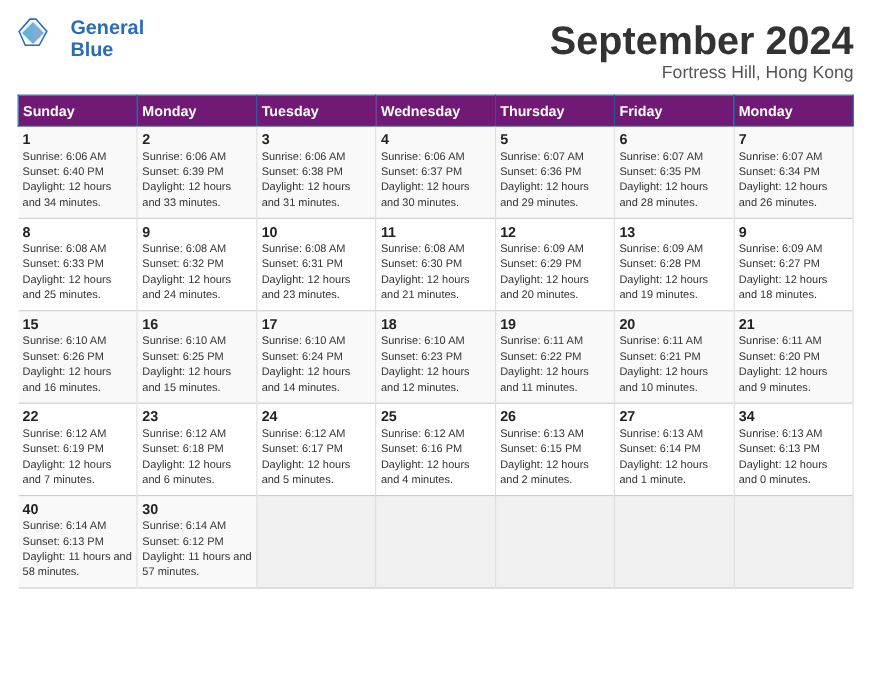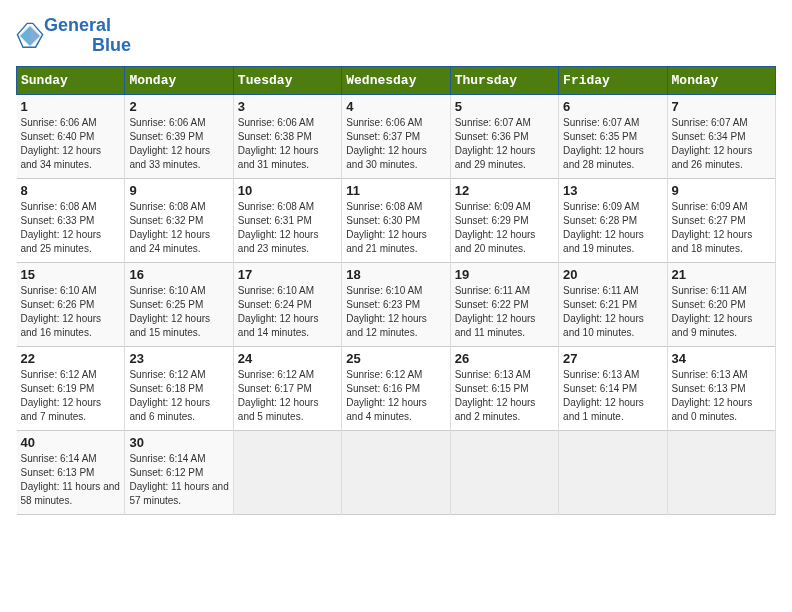--- a/index.html
+++ b/index.html
@@ -11,22 +11,22 @@
       padding: 16px;
     }
     .header {
       display: flex;
       justify-content: space-between;
       align-items: flex-start;
       margin-bottom: 10px;
     }
     .logo {
       display: flex;
-      align-items: center;
-      gap: 0;
+      align-items: flex-start;
+      gap: 20px;
     }
     .logo-text {
       font-size: 18px;
       font-weight: bold;
       color: #333;
       line-height: 1.1;
     }
     .logo-text span {
       color: #2a6db5;
     }
@@ -45,23 +45,22 @@
     .location-title {
       font-size: 16px;
       color: #555;
     }
     table {
       width: 100%;
       border-collapse: collapse;
       font-size: 11px;
     }
     thead tr {
-      background-color: #4d7c0f;
+      background-color: #701a75;
       color: #fff;
-      font-family: Liberation Mono, monospace;
     }
     thead th {
       padding: 6px 4px;
       text-align: left;
       font-size: 13px;
       font-weight: bold;
       border: 1px solid #1e5a9a;
     }
     tbody tr {
       border-bottom: 1px solid #ccc;
@@ -101,22 +100,26 @@
 <div class="header">
   <div class="logo">
     <svg class="logo-icon" viewBox="0 0 40 40">
       <polygon points="20,4 36,20 20,36 4,20" fill="#2a6db5" opacity="0.15"></polygon>
       <polygon points="24,2 38,18 28,36 10,36 2,18 16,2" fill="none" stroke="#2a6db5" stroke-width="2"></polygon>
       <polygon points="20,6 34,20 20,34" fill="#2a6db5" opacity="0.5"></polygon>
       <polygon points="20,6 6,20 20,34" fill="#3399cc" opacity="0.7"></polygon>
     </svg>
     <div class="logo-text">
       <div><span>General</span></div>
-      <div style="color:#2a6db5;margin-left:48px;">Blue</div>
+      <div style="color:#2a6db5;">Blue</div>
     </div>
+  </div>
+  <div class="title-block">
+    <div class="month-title">September 2024</div>
+    <div class="location-title">Fortress Hill, Hong Kong</div>
   </div>
 </div>
 
 <table>
   <thead>
     <tr>
     <th>Sunday</th>
         <th>Monday</th>
         <th>Tuesday</th>
         <th>Wednesday</th>

